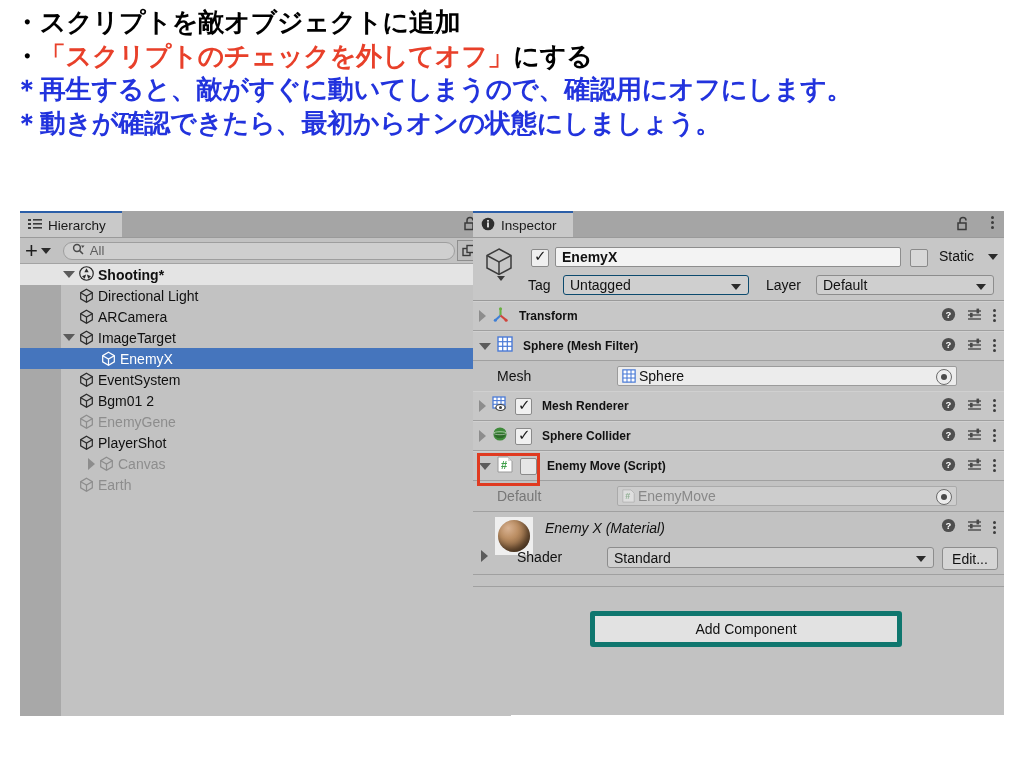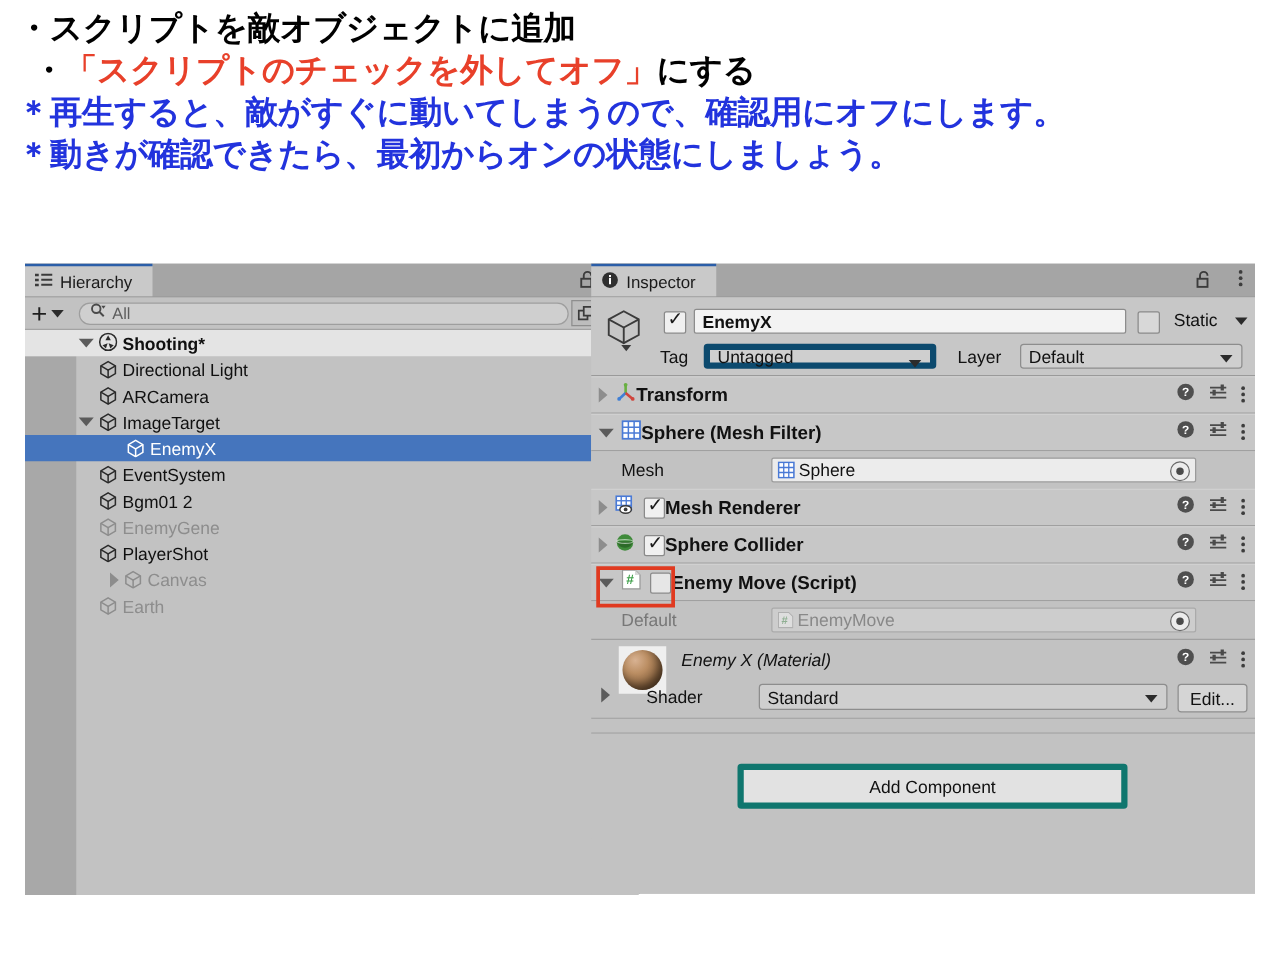--- a/index.html
+++ b/index.html
@@ -19,21 +19,21 @@
     top: 6px;
     width: 996px;
   }
   .slide-line {
     font-weight: bold;
     line-height: 1.29;
     white-space: nowrap;
     letter-spacing: -0.2px;
   }
   .line-1 { font-size: 26px; color: #000000; }
-  .line-2 { font-size: 26px; color: #000000; margin-left: 12px; }
+  .line-2 { font-size: 26px; color: #000000; }
   .line-2 .hl { color: #e8402a; }
   .line-3, .line-4 { font-size: 26px; color: #2233dd; }
 
   
   #unity-window {
     position: absolute;
     left: 20px;
     top: 211px;
     width: 984px;
     height: 504px;
@@ -226,21 +226,21 @@
     position: absolute; left: 515px; top: 16px;
     width: 0; height: 0;
     border-left: 5px solid transparent;
     border-right: 5px solid transparent;
     border-top: 6px solid #2b2b2b;
   }
   #tag-label { position: absolute; left: 55px; top: 39px; font-size: 14px; color: #111; }
   #tag-dd {
     position: absolute; left: 90px; top: 37px;
     width: 186px; height: 20px;
-    background: #cfcfcf; border: 5px solid #0c4a6e; border-radius: 3px;
+    background: #cfcfcf; border: 1px solid #0c4a6e; border-radius: 3px;
     display: flex; align-items: center; padding-left: 6px;
     box-sizing: border-box; font-size: 14px; color: #111;
   }
   #layer-label { position: absolute; left: 293px; top: 39px; font-size: 14px; color: #111; }
   #layer-dd {
     position: absolute; left: 343px; top: 37px;
     width: 178px; height: 20px;
     background: #cfcfcf; border: 1px solid #8d8d8d; border-radius: 3px;
     display: flex; align-items: center; padding-left: 6px;
     box-sizing: border-box; font-size: 14px; color: #111;
@@ -258,21 +258,22 @@
     position: relative;
     height: 28px;
     background: #c7c7c7;
     border-bottom: 1px solid #a0a0a0;
     border-top: 1px solid #d0d0d0;
     display: flex;
     align-items: center;
     padding-left: 6px;
   }
   .comp-title {
-    font-size: 15px; font-weight: bold; color: #111;
+    font-size: 12px; font-weight: bold; color: #111;
+    margin-left: 10px;
   }
   .comp-icon { margin-left: 6px; flex: 0 0 auto; }
   .comp-cb {
     width: 15px; height: 15px;
     background: #f0f0f0; border: 1px solid #8a8a8a; border-radius: 2px;
     margin-left: 7px; position: relative; flex: 0 0 auto;
   }
   .comp-cb.off { background: #e6e6e6; }
   .comp-right {
     position: absolute; right: 8px; top: 0; height: 28px;

